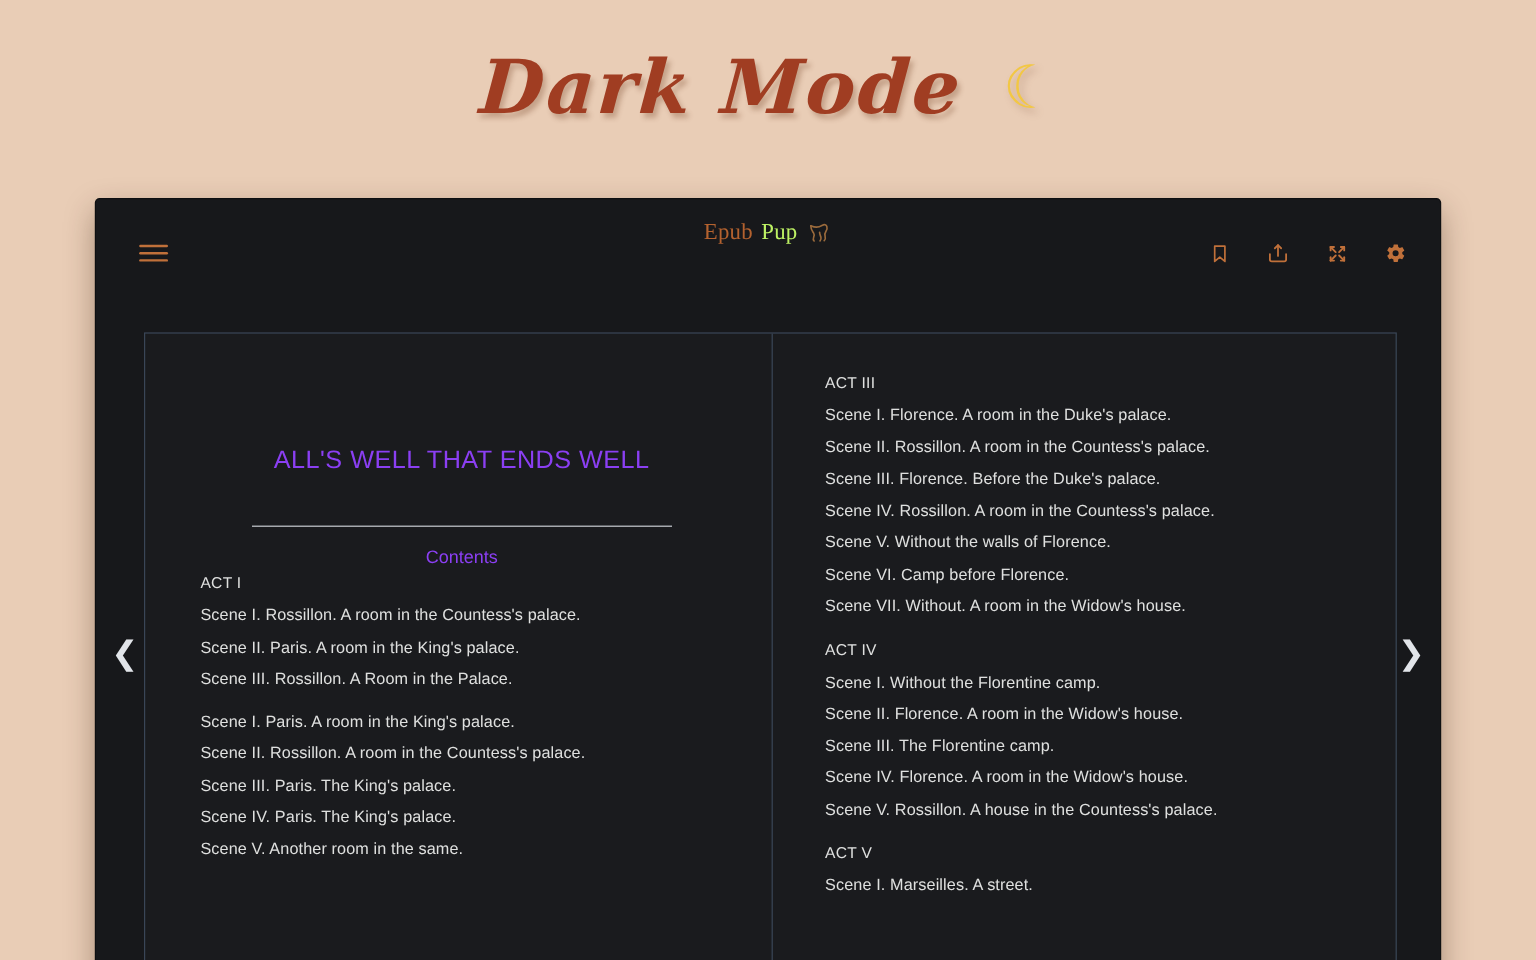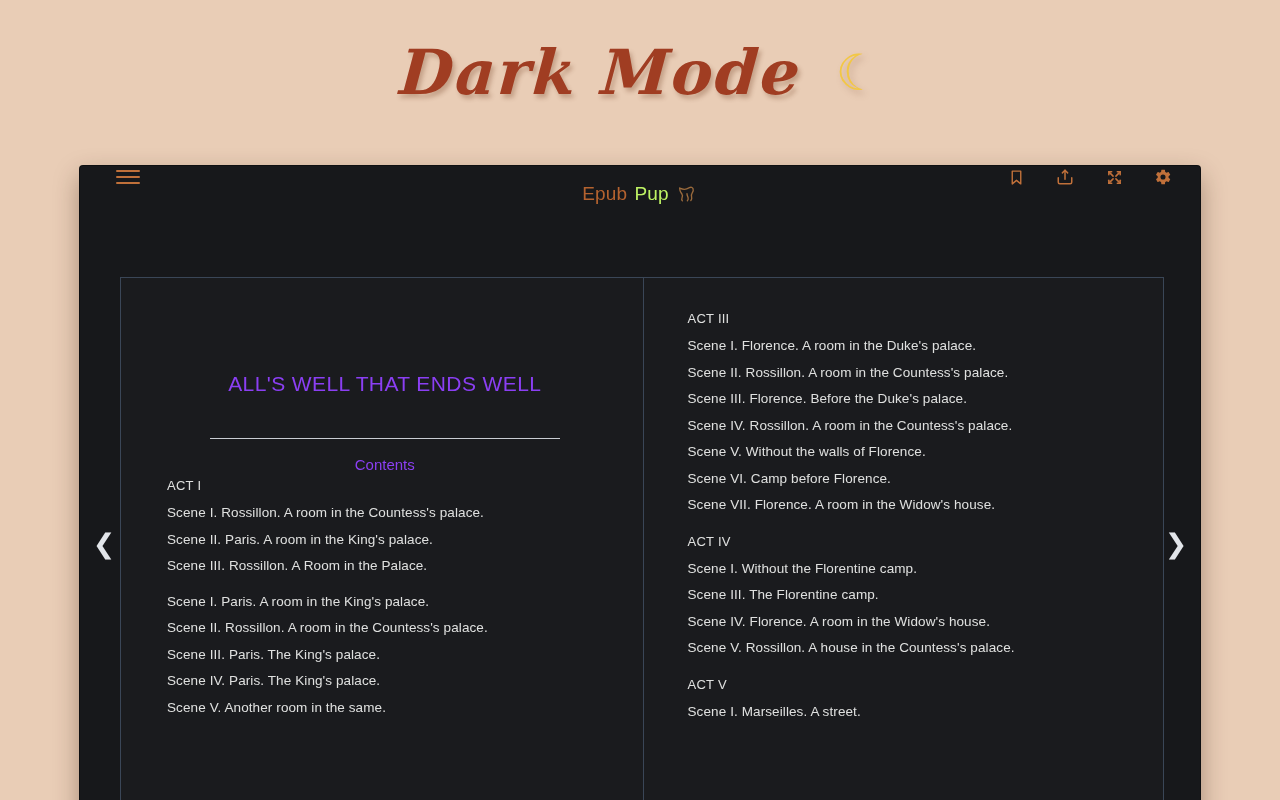--- a/index.html
+++ b/index.html
@@ -56,22 +56,23 @@
     border-radius: 3px;
     box-shadow: 0 0 0 1px #0e0f11, 0 10px 26px rgba(60, 35, 20, 0.40);
     overflow: hidden;
   }
 
   
   .toolbar {
     position: relative;
     height: 56px;
     display: flex;
-    align-items: flex-start;
+    align-items: flex-end;
     padding: 0 26px 0 36px;
+    font-family: Liberation Serif, serif;
   }
 
   .hamburger-btn {
     width: 24px;
     height: 22px;
     display: flex;
     flex-direction: column;
     justify-content: center;
     gap: 4px;
     cursor: pointer;
@@ -311,25 +312,26 @@
       <div class="page-col right">
         <div id="right-acts">
             <div class="act-block">
               <div class="act-title">ACT III</div>
               <div class="scene-line">Scene I. Florence. A room in the Duke's palace.</div>
               <div class="scene-line">Scene II. Rossillon. A room in the Countess's palace.</div>
               <div class="scene-line">Scene III. Florence. Before the Duke's palace.</div>
               <div class="scene-line">Scene IV. Rossillon. A room in the Countess's palace.</div>
               <div class="scene-line">Scene V. Without the walls of Florence.</div>
               <div class="scene-line">Scene VI. Camp before Florence.</div>
-              <div class="scene-line">Scene VII. Florence. A room in the Widow's house.</div>
+              <div class="scene-line">Scene VII. Without. A room in the Widow's house.</div>
             </div>
             <div class="act-block">
               <div class="act-title">ACT IV</div>
               <div class="scene-line">Scene I. Without the Florentine camp.</div>
+              <div class="scene-line">Scene II. Florence. A room in the Widow's house.</div>
               <div class="scene-line">Scene III. The Florentine camp.</div>
               <div class="scene-line">Scene IV. Florence. A room in the Widow's house.</div>
               <div class="scene-line">Scene V. Rossillon. A house in the Countess's palace.</div>
             </div>
             <div class="act-block">
               <div class="act-title">ACT V</div>
               <div class="scene-line">Scene I. Marseilles. A street.</div>
             </div>
           </div>
       </div>

